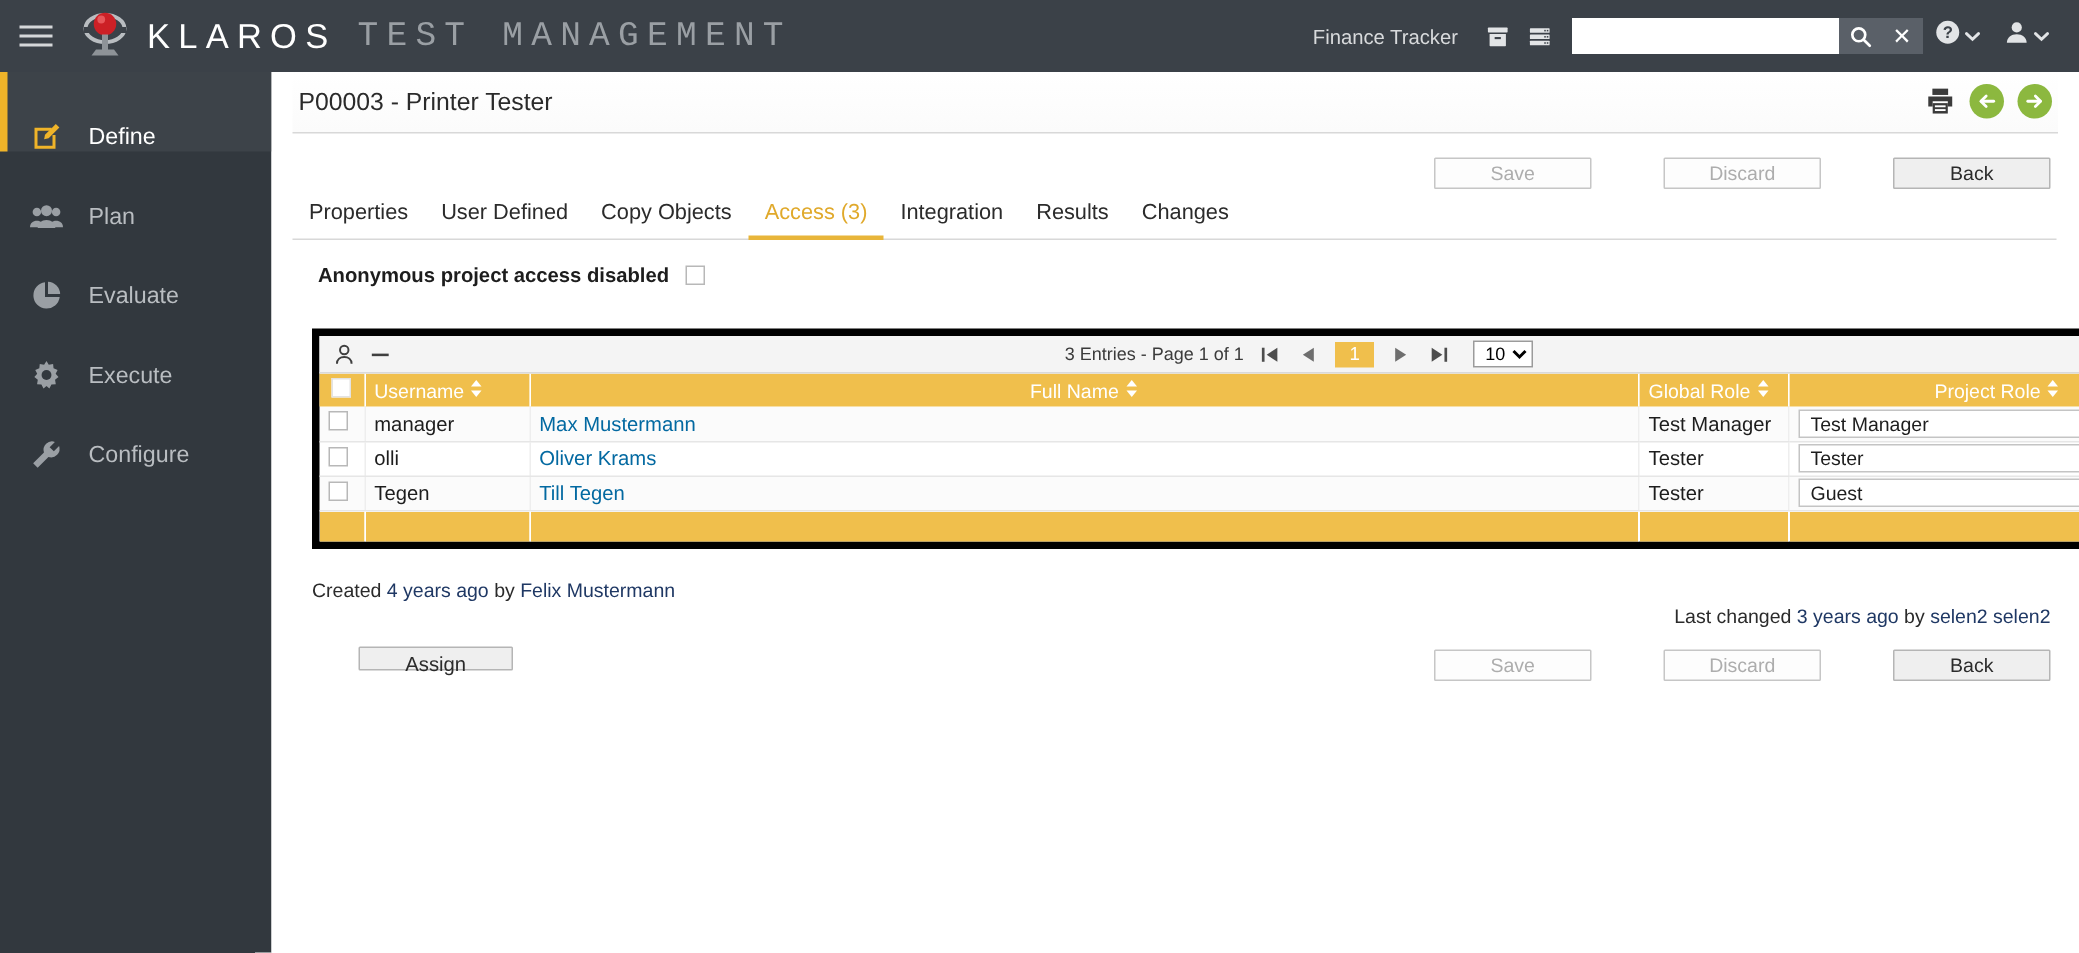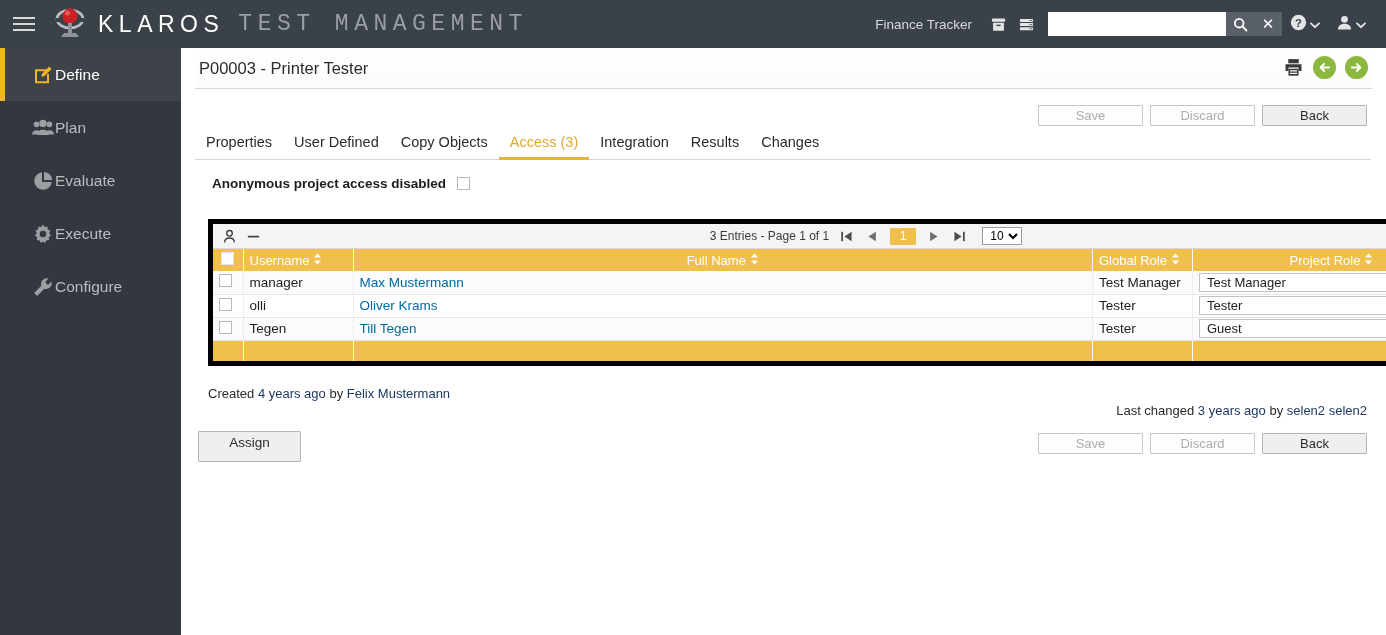--- a/index.html
+++ b/index.html
@@ -65,22 +65,22 @@
     padding: 0 8px; cursor: pointer; color: #e2e4e6;
   }
 
   
   .sidebar {
     position: absolute; top: 48px; left: 0;
     width: 181px; height: 587px;
     background: #32383e;
   }
   .side-item {
-    height: 53px; display: flex; align-items: center;
-    padding-left: 26px; cursor: pointer;
+    height: 53px; display: flex; align-items: flex-end;
+    padding-left: 14px; gap: 16px; cursor: pointer;
     color: #b9bdc1; font-size: 15.5px;
     border-left: 5px solid transparent;
   }
   .side-item.active {
     background: #3d4349; color: #ffffff; border-left: 5px solid #f0b429;
   }
   .side-item .sicon { width: 24px; display: flex; align-items: center; justify-content: center; }
   .side-item.active .sicon svg { fill: #f0b429; }
   .side-item .sicon svg { fill: #9a9fa4; }
 
@@ -110,24 +110,25 @@
   }
 
   .btnrow {
     position: absolute; display: flex; gap: 7px;
   }
   .btn {
     width: 105px; height: 21px; line-height: 19px; text-align: center;
     font-size: 13px; border: 1px solid #c6c6c6; background: #fdfdfd;
     color: #adadad; cursor: default; font-family: "Liberation Sans", sans-serif;
     border-radius: 1px;
+    margin-left: 41px;
   }
   .btn.enabled { color: #2b2b2b; background: #efefef; cursor: pointer; border-color: #b5b5b5; }
   .btn.assign {
-    width: 103px; height: 31px; line-height: 22px; color: #2b2b2b;
+    width: 103px; height: 16px; line-height: 22px; color: #2b2b2b;
     background: #efefef; border: 1px solid #b5b5b5; cursor: pointer; font-size: 13.5px;
   }
 
   
   .tabs {
     position: absolute; top: 130px; left: 195px; width: 1176px;
     height: 30px; border-bottom: 1px solid #d8d8d8;
     display: flex; align-items: flex-end; gap: 0;
   }
   .tab {

